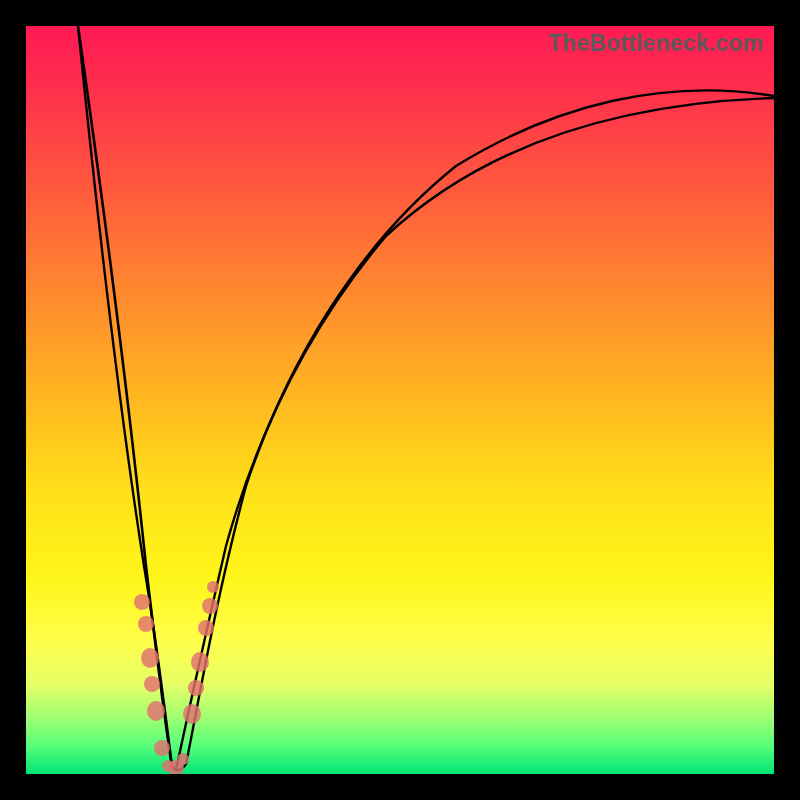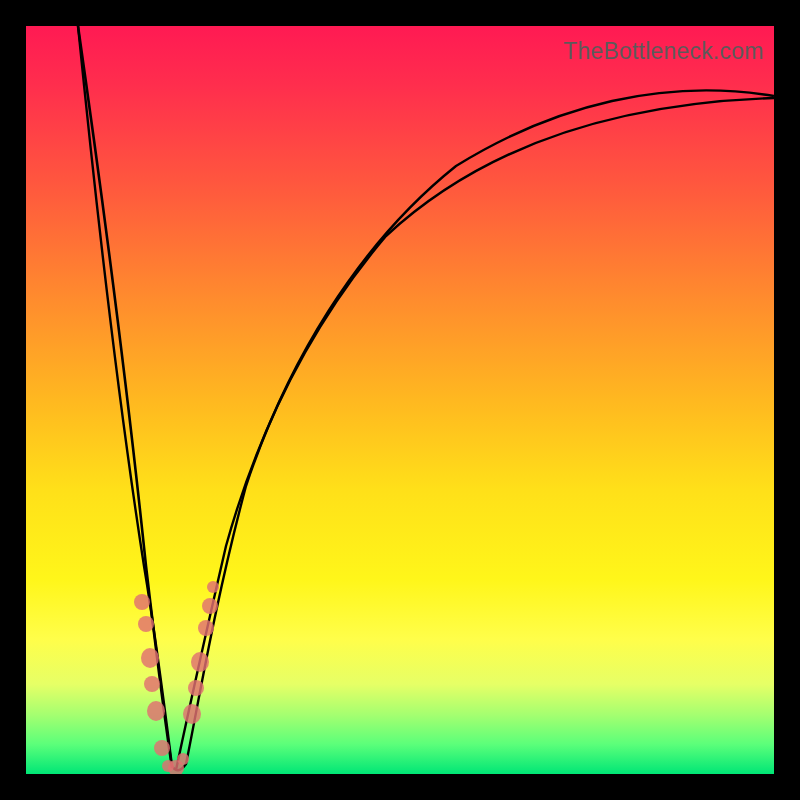--- a/index.html
+++ b/index.html
@@ -42,25 +42,25 @@
       #5cff7a 96%,
       #00e676 100%
     );
   }
   .curve {
     position: absolute;
     inset: 0;
   }
   .watermark {
     position: absolute;
-    top: 12px;
+    top: 4px;
     right: 10px;
     color: #5a5a5a;
     font-size: 23px;
-    font-weight: 400;
+    font-weight: 700;
     letter-spacing: 0.2px;
     user-select: none;
   }
   .dot {
     position: absolute;
     width: 16px;
     height: 16px;
     border-radius: 50%;
     background: #e07070;
     transform: translate(-50%, -50%);

